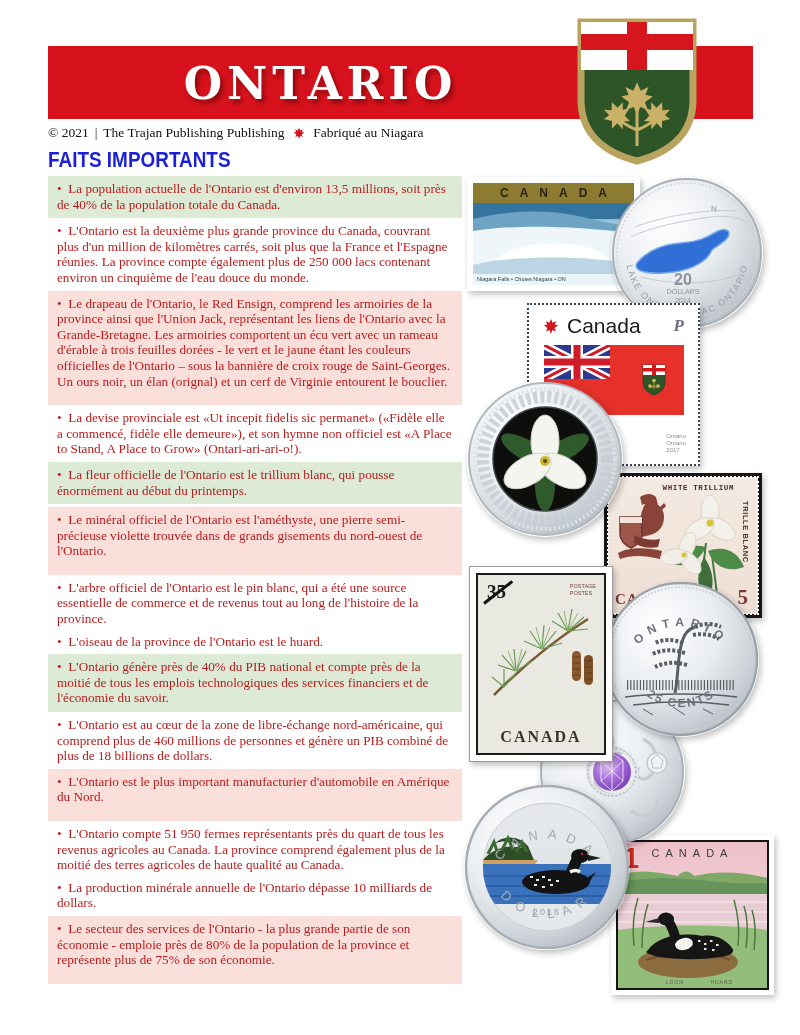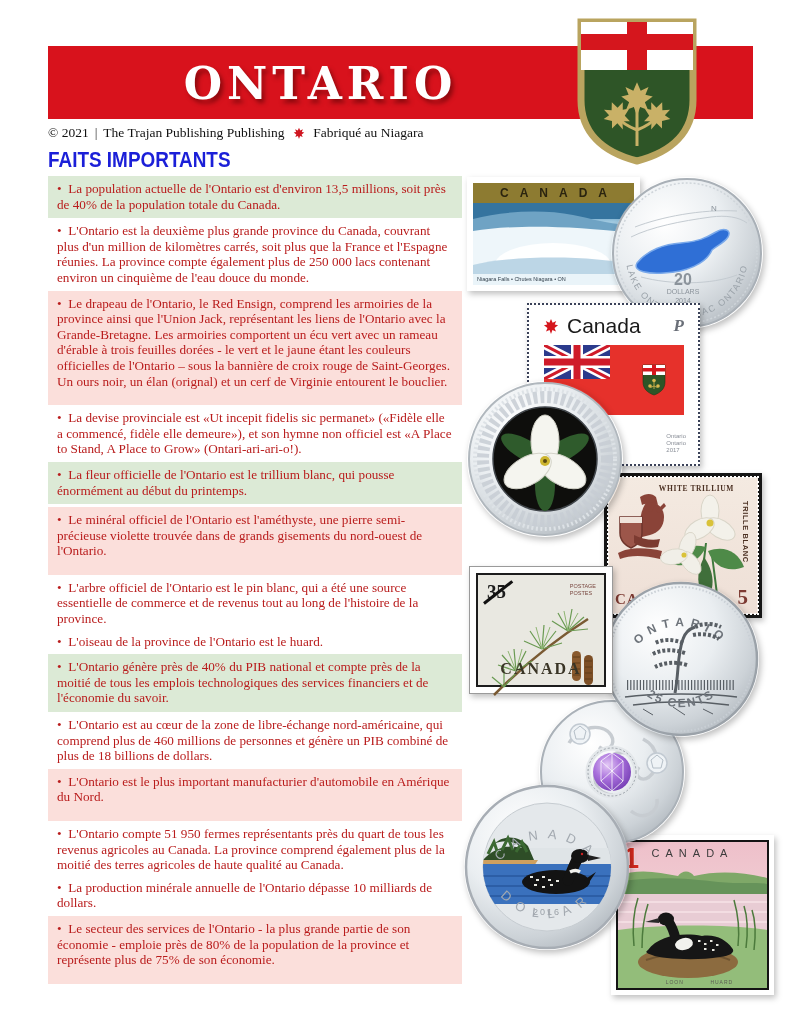--- a/index.html
+++ b/index.html
@@ -53,30 +53,30 @@
   .flagstamp .flag{position:relative;width:140px;height:70px;margin:2px auto 0 auto;background:#e6312b;}
   .flagstamp .cap{position:absolute;right:12px;bottom:10px;text-align:left;
     font-family:"Liberation Sans",sans-serif;font-size:6px;line-height:7px;color:#8a8f98;}
 
   
   .trilliumcoin{left:467px;top:381px;width:156px;height:156px;}
 
   
   .tstamp{left:604px;top:473px;width:158px;height:145px;background:linear-gradient(180deg,#f4eae1,#eedfd6);
     border:4px solid #161616;outline:2px dotted #ffffff;outline-offset:-5px;box-sizing:border-box;}
-  .tstamp .ttl{position:absolute;top:7px;right:24px;font-family:Liberation Serif, serif;
+  .tstamp .ttl{position:absolute;top:7px;right:24px;font-family:Liberation Mono, monospace;
     font-size:7.5px;font-weight:bold;letter-spacing:.6px;color:#4c3123;}
   .tstamp .ttlfr{position:absolute;top:24px;right:8px;writing-mode:vertical-rl;
     font-family:"Liberation Sans",sans-serif;font-size:7.5px;font-weight:bold;letter-spacing:.6px;color:#4c3123;}
   .tstamp .country{position:absolute;left:7px;bottom:6px;font-weight:bold;font-size:15px;
     letter-spacing:1px;color:#7d3a32;}
   .tstamp .val{position:absolute;right:10px;bottom:4px;font-weight:bold;font-size:21px;color:#7d3a32;}
 
   
-  .pinestamp{left:469px;top:566px;width:144px;height:128px;background:#fff;border:1px solid #9a9a9a;box-sizing:border-box;}
+  .pinestamp{left:469px;top:566px;width:144px;height:196px;background:#fff;border:1px solid #9a9a9a;box-sizing:border-box;}
   .pinestamp .inner{position:absolute;inset:6px;border:2px solid #1c1c1c;background:#e9e8e1;}
   .pinestamp .val{position:absolute;top:6px;left:9px;font-size:19px;font-weight:bold;color:#1d1d1d;}
   .pinestamp .strike{position:absolute;top:16px;left:2px;width:36px;height:2.5px;background:#111;
     transform:rotate(-38deg);}
   .pinestamp .svc{position:absolute;top:8px;right:8px;font-family:"Liberation Sans",sans-serif;
     font-size:5.5px;line-height:6.5px;color:#7a4840;text-align:left;}
   .pinestamp .country{position:absolute;bottom:7px;left:0;right:0;text-align:center;
     font-size:16px;font-weight:bold;letter-spacing:2px;color:#3a3526;}
 
   

